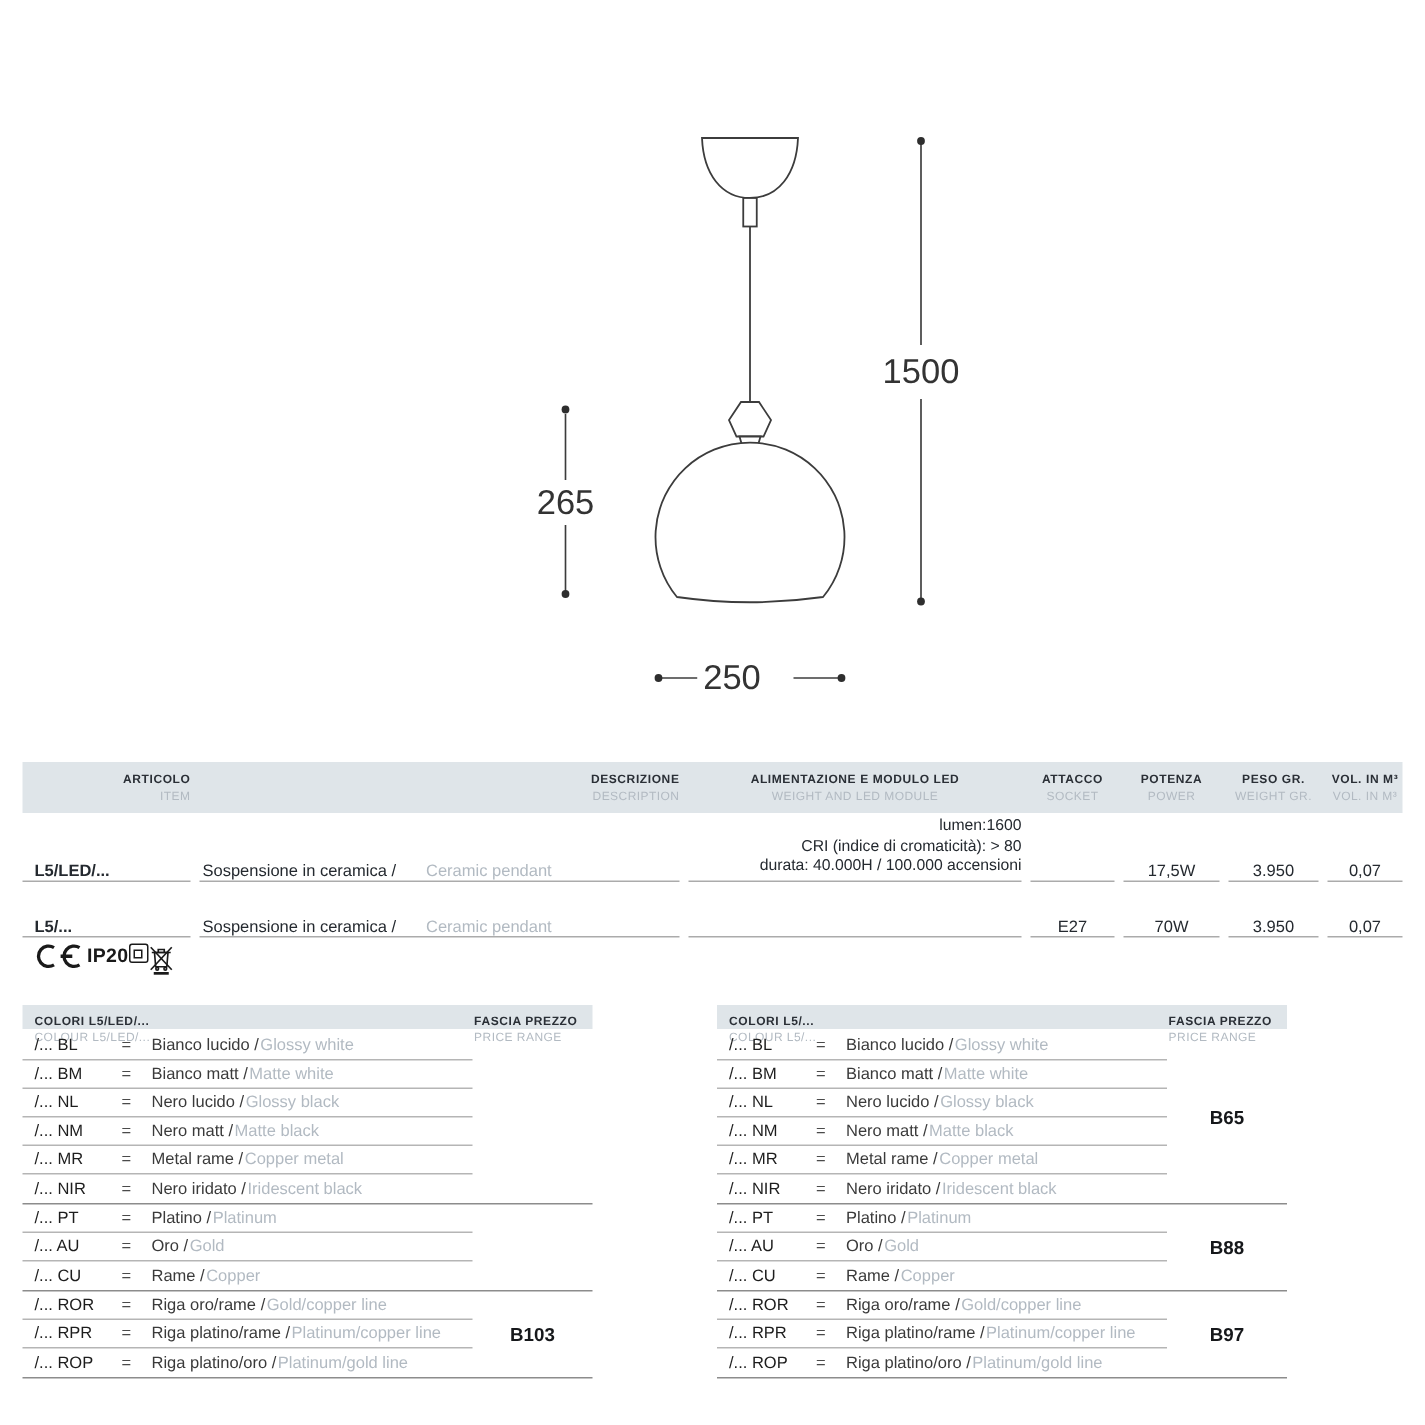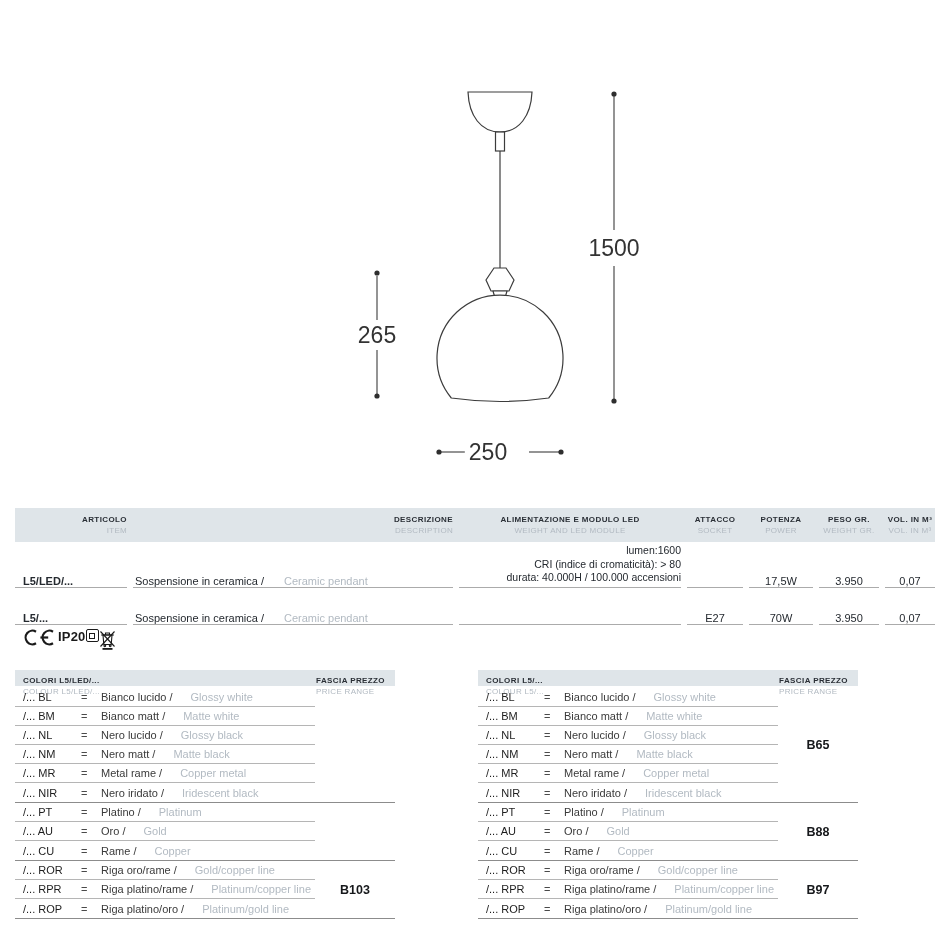--- a/index.html
+++ b/index.html
@@ -53,21 +53,21 @@
   .ct-header .right{text-align:left}
   .ct-body{margin-top:2px}
   .ct-group{position:relative;border-bottom:1px solid var(--line-dark);padding-right:80px}
   .ct-row{height:19px;display:grid;grid-template-columns:58px 20px 1fr;align-items:center;
     padding-left:8px;border-bottom:1px solid var(--line-light)}
   .ct-row:last-child{border-bottom:none}
   .ct-code{font-weight:normal;color:#1d1d1d;white-space:nowrap}
   .ct-eq{color:#4a4a4a}
   .ct-desc{white-space:nowrap;overflow:hidden}
   .ct-desc .it{color:#3a3a3a}
-  .ct-desc .en{color:var(--gray);margin-left:18px}
+  .ct-desc .en{color:var(--gray);margin-left:1px}
   .ct-price{position:absolute;right:0;top:0;bottom:0;width:80px;display:flex;
     align-items:center;justify-content:center;font-weight:bold;font-size:12.5px;color:#16181b}
 </style>
 </head>
 <body>
 
 <div id="diagram">
   <svg width="950" height="480" viewBox="0 0 950 480">
     <g fill="none" stroke="#3c3c3c" stroke-width="1.2">
 

